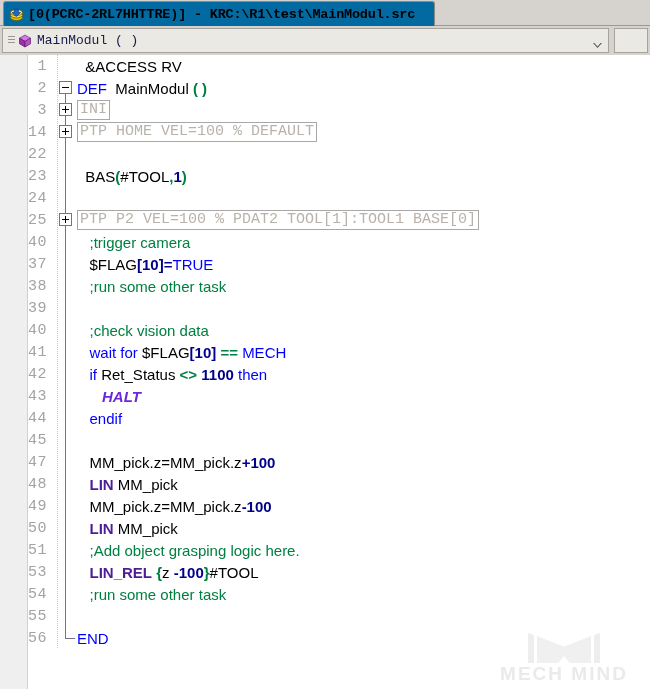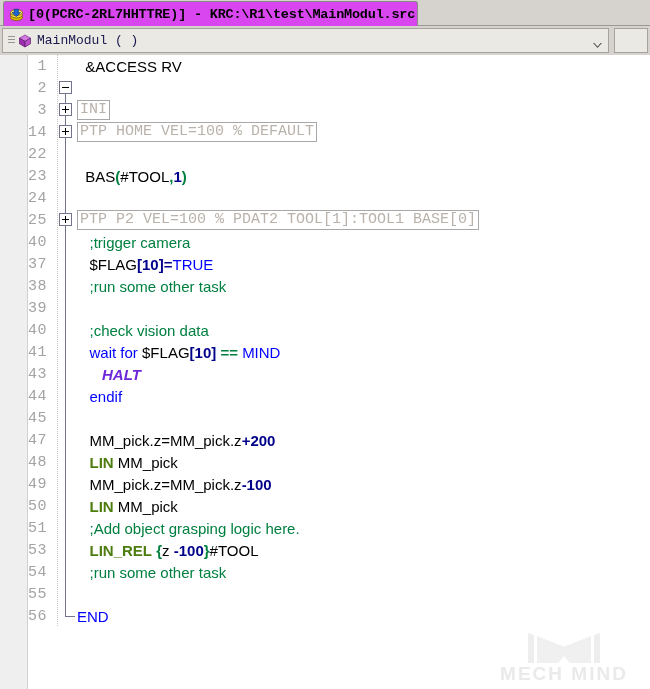--- a/index.html
+++ b/index.html
@@ -21,22 +21,22 @@
   .tabstrip {
     position: absolute; left: 0; top: 0;
     width: 650px; height: 26px;
     background: #d6d3ce;
     border-bottom: 1px solid #9a9a94;
   }
   .tab {
     position: absolute; left: 3px; top: 1px;
     height: 25px;
     display: flex; align-items: center;
-    padding: 0 2px 0 5px;
-    background: #d946ef;
+    padding: 0 19px 0 5px;
+    background: #0369a1;
     border: 1px solid #8a8a84;
     border-bottom: none;
     border-radius: 3px 3px 0 0;
     white-space: nowrap;
   }
   .tab-title {
     font-family: "Liberation Mono", monospace;
     font-size: 13.5px;
     font-weight: bold;
     color: #000000;
@@ -192,21 +192,21 @@
     font-size: 15px;
     white-space: pre;
   }
 
   
   .kw      { color: #0000ff; }
   .kwbi    { color: #6d28d9; font-weight: bold; font-style: italic; }
   .cmt     { color: #008040; }
   .num     { color: #00008b; font-weight: bold; }
   .op      { color: #008040; font-weight: bold; }
-  .bold    { font-weight: bold; color: #4d7c0f; }
+  .bold    { font-weight: bold; color: #4c1d95; }
   .plain   { color: #000000; }
 
   
   .watermark {
     position: absolute; right: 6px; bottom: 4px;
     width: 160px; height: 62px;
     pointer-events: none;
   }
   .wm-text {
     position: absolute; left: 0; bottom: 0;
@@ -268,20 +268,21 @@
           <span class="foldcol"></span>
           <span class="code"><span class="plain">  </span><span class="plain">&amp;ACCESS RV</span></span>
         </div>
         <div class="line">
           <span class="lineno">2</span>
           <span class="dotrule"></span>
           <span class="foldcol">
             <span class="foldline half-bot"></span>
             <span class="foldbox"></span>
           </span>
+          <span class="code"><span class="kw">DEF  </span><span class="plain">MainModul </span><span class="op">( )</span></span>
         </div>
         <div class="line">
           <span class="lineno">3</span>
           <span class="dotrule"></span>
           <span class="foldcol">
             <span class="foldline half-bot"></span>
             <span class="foldline half-top"></span>
             <span class="foldbox plus"></span>
           </span>
           <span class="foldedbox">INI</span>
@@ -369,21 +370,29 @@
             <span class="foldline"></span>
           </span>
           <span class="code"><span class="cmt">   ;check vision data</span></span>
         </div>
         <div class="line">
           <span class="lineno">41</span>
           <span class="dotrule"></span>
           <span class="foldcol">
             <span class="foldline"></span>
           </span>
-          <span class="code"><span class="plain">   </span><span class="kw">wait for </span><span class="plain">$FLAG</span><span class="num">[10]</span><span class="plain"> </span><span class="op">==</span><span class="plain"> </span><span class="kw">MIND</span></span>
+          <span class="code"><span class="plain">   </span><span class="kw">wait for </span><span class="plain">$FLAG</span><span class="num">[10]</span><span class="plain"> </span><span class="op">==</span><span class="plain"> </span><span class="kw">MECH</span></span>
+        </div>
+        <div class="line">
+          <span class="lineno">42</span>
+          <span class="dotrule"></span>
+          <span class="foldcol">
+            <span class="foldline"></span>
+          </span>
+          <span class="code"><span class="plain">   </span><span class="kw">if </span><span class="plain">Ret_Status </span><span class="op">&lt;&gt;</span><span class="plain"> </span><span class="num">1100</span><span class="plain"> </span><span class="kw">then</span></span>
         </div>
         <div class="line">
           <span class="lineno">43</span>
           <span class="dotrule"></span>
           <span class="foldcol">
             <span class="foldline"></span>
           </span>
           <span class="code"><span class="plain">      </span><span class="kwbi">HALT</span></span>
         </div>
         <div class="line">
@@ -401,21 +410,21 @@
             <span class="foldline"></span>
           </span>
           <span class="code"></span>
         </div>
         <div class="line">
           <span class="lineno">47</span>
           <span class="dotrule"></span>
           <span class="foldcol">
             <span class="foldline"></span>
           </span>
-          <span class="code"><span class="plain">   MM_pick.z=MM_pick.z</span><span class="num">+200</span></span>
+          <span class="code"><span class="plain">   MM_pick.z=MM_pick.z</span><span class="num">+100</span></span>
         </div>
         <div class="line">
           <span class="lineno">48</span>
           <span class="dotrule"></span>
           <span class="foldcol">
             <span class="foldline"></span>
           </span>
           <span class="code"><span class="plain">   </span><span class="bold">LIN</span><span class="plain"> MM_pick</span></span>
         </div>
         <div class="line">

